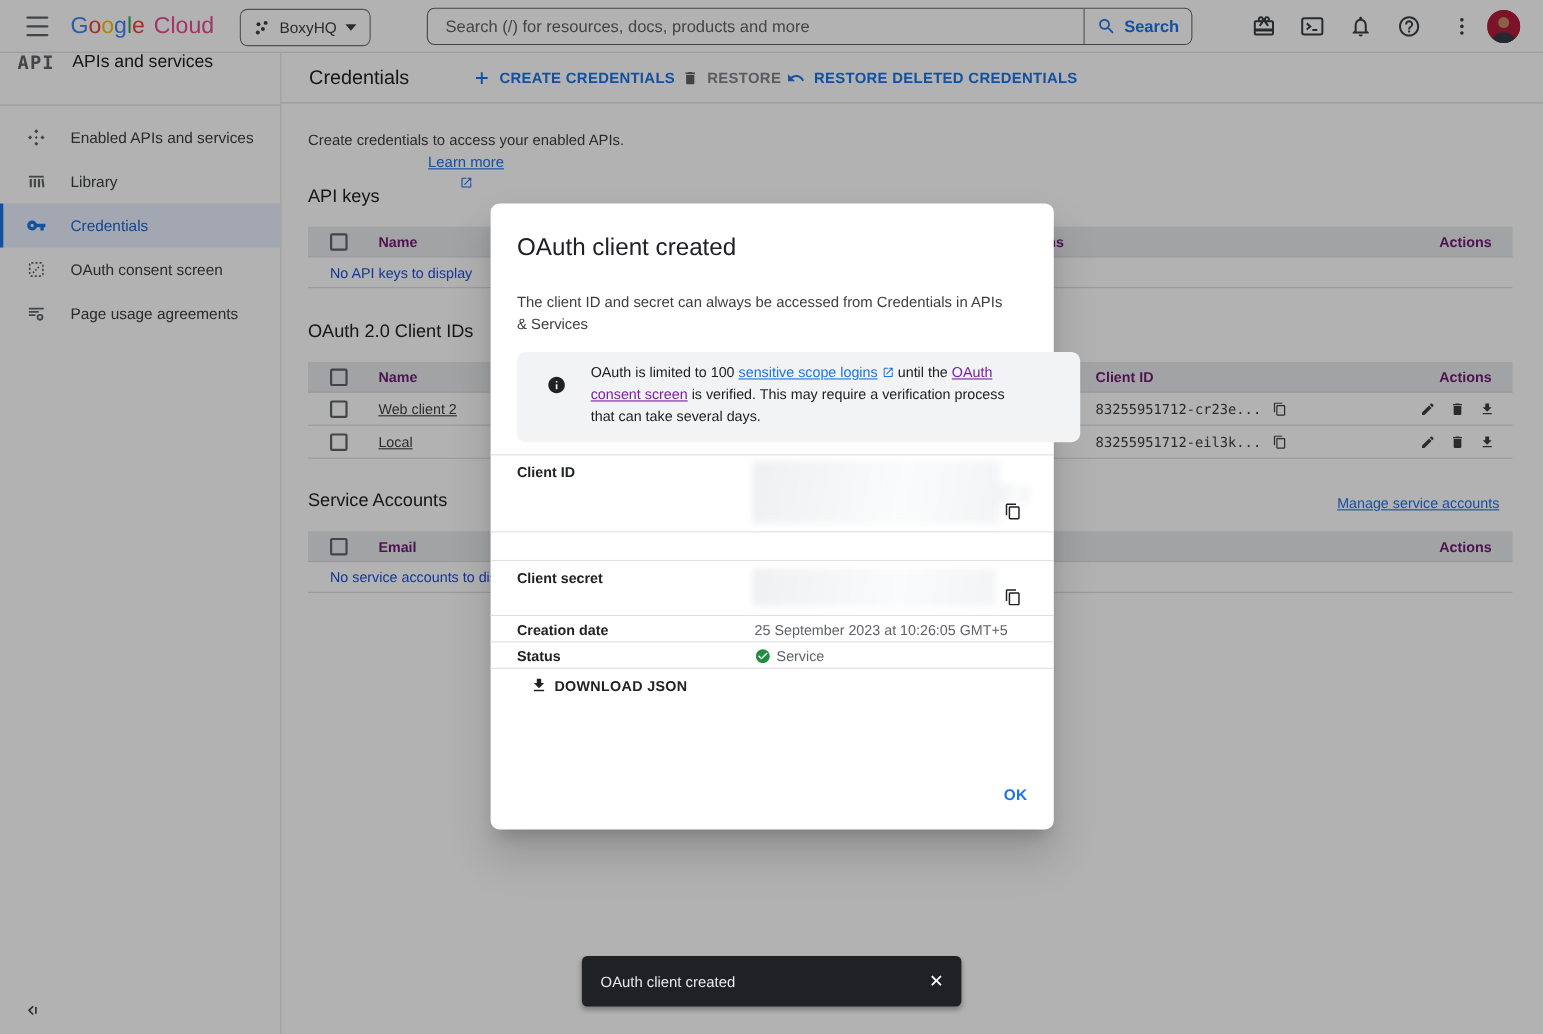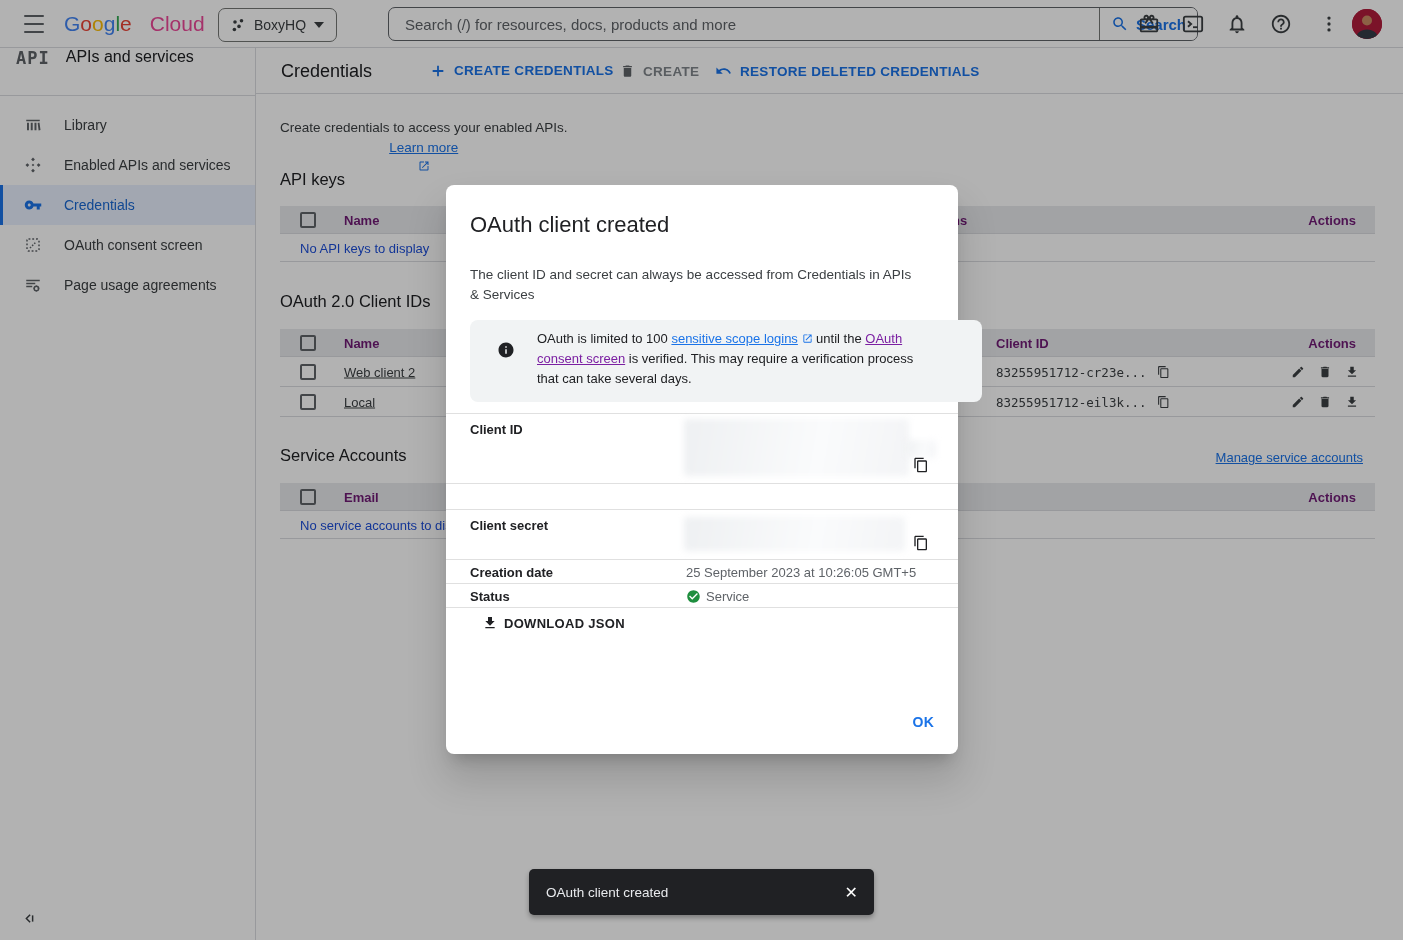--- a/index.html
+++ b/index.html
@@ -8,30 +8,30 @@
     font-family: "Liberation Sans", sans-serif;
     background:#fff; color:#202124; position:relative; overflow:hidden;
   }
   svg { display:block; }
 
   
   .topbar { position:absolute; left:0; top:0; width:1403px; height:48px; background:#fff; border-bottom:1px solid #dadce0; z-index:1; }
   .topbar > * { position:absolute; }
   .hamburger { left:24px; top:15px; width:20px; height:18px; display:flex; flex-direction:column; justify-content:space-between; background:none; border:none; cursor:pointer; }
   .hamburger span { display:block; height:2px; background:#5f6368; border-radius:1px; }
-  .gc-logo { left:64px; top:12px; font-size:21px; letter-spacing:0; display:flex; align-items:center; gap:16px; }
+  .gc-logo { left:64px; top:12px; font-size:21px; letter-spacing:0; display:flex; align-items:center; gap:6px; }
   .gc-logo .l0,.gc-logo .l3 { color:#4285F4; }
   .gc-logo .l1,.gc-logo .l5 { color:#EA4335; }
   .gc-logo .l2 { color:#FBBC05; }
   .gc-logo .l4 { color:#34A853; }
   .gc-logo .cloud { color:#ec4899; margin-left:2px; }
   .project-btn { left:218px; top:8px; height:32px; padding:16px 12px; display:flex; align-items:center; gap:8px;
     border:1px solid #747775; border-radius:7px; background:#fff; font-size:14px; color:#3c4043; cursor:pointer; }
   .caret { width:0; height:0; border-left:5px solid transparent; border-right:5px solid transparent; border-top:6px solid #3c4043; }
-  .searchbar { left:388px; top:7px; width:810px; height:34px; border:1px solid #5f6368; border-radius:7px; display:flex; align-items:stretch; overflow:hidden; background:#fff; }
+  .searchbar { left:388px; top:7px; width:696px; height:34px; border:1px solid #5f6368; border-radius:7px; display:flex; align-items:stretch; overflow:hidden; background:#fff; }
   .searchbar input { flex:1; border:none; outline:none; padding:0 16px; font-size:15px; color:#202124; font-family:"Liberation Sans",sans-serif; background:transparent; }
   .searchbar input::placeholder { color:#5f6368; }
   .search-btn { width:98px; border:none; border-left:1px solid #747775; background:#fff; display:flex; align-items:center; justify-content:center; gap:7px;
     color:#1a73e8; font-size:15px; font-weight:bold; cursor:pointer; font-family:"Liberation Sans",sans-serif; }
   .tb-icon { background:none; border:none; color:#3c4043; cursor:pointer; top:13px; }
   .avatar { left:1352px; top:9px; width:30px; height:30px; border-radius:50%; background:#b01c3c; overflow:hidden; border:none; cursor:pointer; }
 
   
   .sidebar { position:absolute; left:0; top:48px; width:256px; height:892px; background:#fff; border-right:1px solid #dadce0; }
   .sb-head { height:48px; border-bottom:1px solid #dadce0; display:flex; padding-left:16px; gap:16px; }
@@ -185,32 +185,32 @@
 
 <div class="sidebar">
   <div class="sb-head">
     <span class="sb-logo">API</span>
     <span class="sb-title">APIs and services</span>
   </div>
   <div class="sb-nav">
     <div class="sb-item">
       <span class="sb-ico">
           <svg width="18" height="18" viewBox="0 0 24 24" fill="currentColor">
-            <path d="M3 5h18v2H3zM4 9h2.6v10H4zM9 9h2.6v10H9zM14 9h2.6v10H14zM18.2 9.3l2.4-.6 1.4 9.9-2.5.6z"></path>
-          </svg>
-        </span>
-      <span>Library</span>
+            <path d="M12 2l2.5 2.5L12 7 9.5 4.5zM12 17l2.5 2.5L12 22l-2.5-2.5zM2 12l2.5-2.5L7 12l-2.5 2.5zM17 12l2.5-2.5L22 12l-2.5 2.5zM12 10.2l1.8 1.8-1.8 1.8-1.8-1.8z"></path>
+          </svg>
+        </span>
+      <span>Enabled APIs and services</span>
     </div>
     <div class="sb-item">
       <span class="sb-ico">
           <svg width="18" height="18" viewBox="0 0 24 24" fill="currentColor">
-            <path d="M12 2l2.5 2.5L12 7 9.5 4.5zM12 17l2.5 2.5L12 22l-2.5-2.5zM2 12l2.5-2.5L7 12l-2.5 2.5zM17 12l2.5-2.5L22 12l-2.5 2.5zM12 10.2l1.8 1.8-1.8 1.8-1.8-1.8z"></path>
-          </svg>
-        </span>
-      <span>Enabled APIs and services</span>
+            <path d="M3 5h18v2H3zM4 9h2.6v10H4zM9 9h2.6v10H9zM14 9h2.6v10H14zM18.2 9.3l2.4-.6 1.4 9.9-2.5.6z"></path>
+          </svg>
+        </span>
+      <span>Library</span>
     </div>
     <div class="sb-item selected">
       <span class="sb-ico">
           <svg width="18" height="18" viewBox="0 0 24 24" fill="currentColor">
             <path d="M12.65 10C11.83 7.67 9.61 6 7 6c-3.31 0-6 2.69-6 6s2.69 6 6 6c2.61 0 4.83-1.67 5.65-4H17v4h4v-4h2v-4H12.65zM7 14c-1.1 0-2-.9-2-2s.9-2 2-2 2 .9 2 2-.9 2-2 2z"></path>
           </svg>
         </span>
       <span>Credentials</span>
     </div>
     <div class="sb-item">
@@ -251,21 +251,21 @@
           </svg>
         </span>
       <span>CREATE CREDENTIALS</span>
     </button>
     <button class="hbtn disabled" style="left:364px">
       <span>
           <svg width="15" height="15" viewBox="0 0 24 24" fill="#5f6368">
             <path d="M6 19c0 1.1.9 2 2 2h8c1.1 0 2-.9 2-2V7H6v12zM19 4h-3.5l-1-1h-5l-1 1H5v2h14V4z"></path>
           </svg>
         </span>
-      <span>CREATE</span>
+      <span>RESTORE</span>
     </button>
     <button class="hbtn" style="left:459px">
       <span>
           <svg width="17" height="17" viewBox="0 0 24 24" fill="currentColor">
             <path d="M12.5 8c-2.65 0-5.05.99-6.9 2.6L2 7v9h9l-3.62-3.62c1.39-1.16 3.16-1.88 5.12-1.88 3.54 0 6.55 2.31 7.6 5.5l2.37-.78C21.08 11.03 17.15 8 12.5 8z"></path>
           </svg>
         </span>
       <span>RESTORE DELETED CREDENTIALS</span>
     </button>
   </div>

